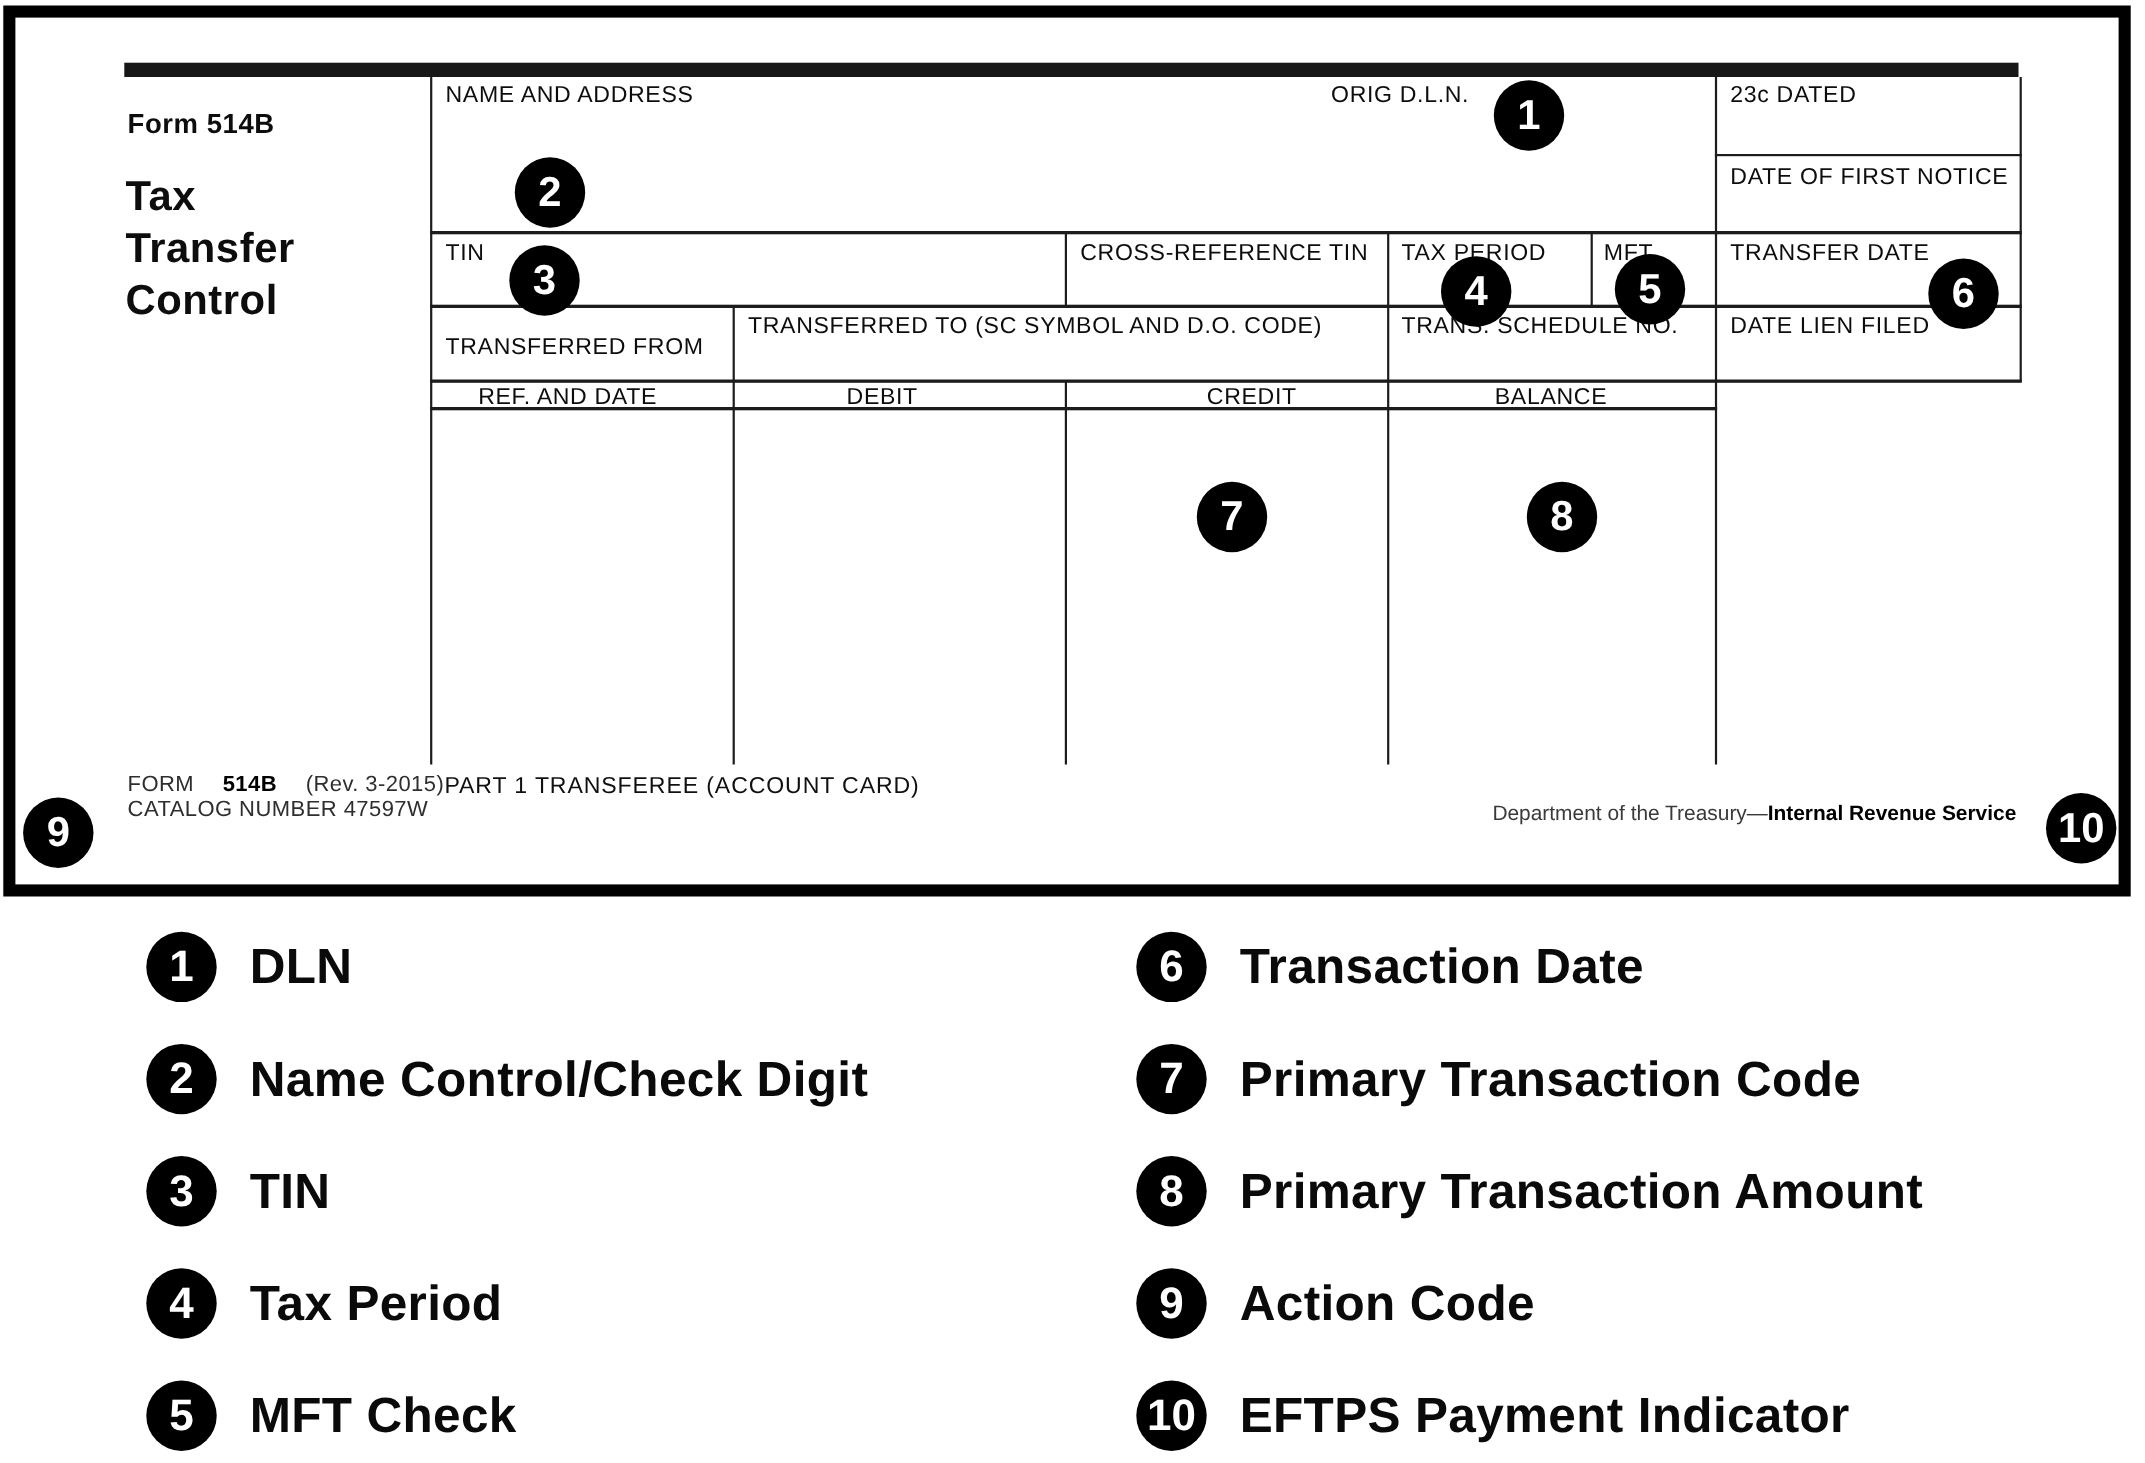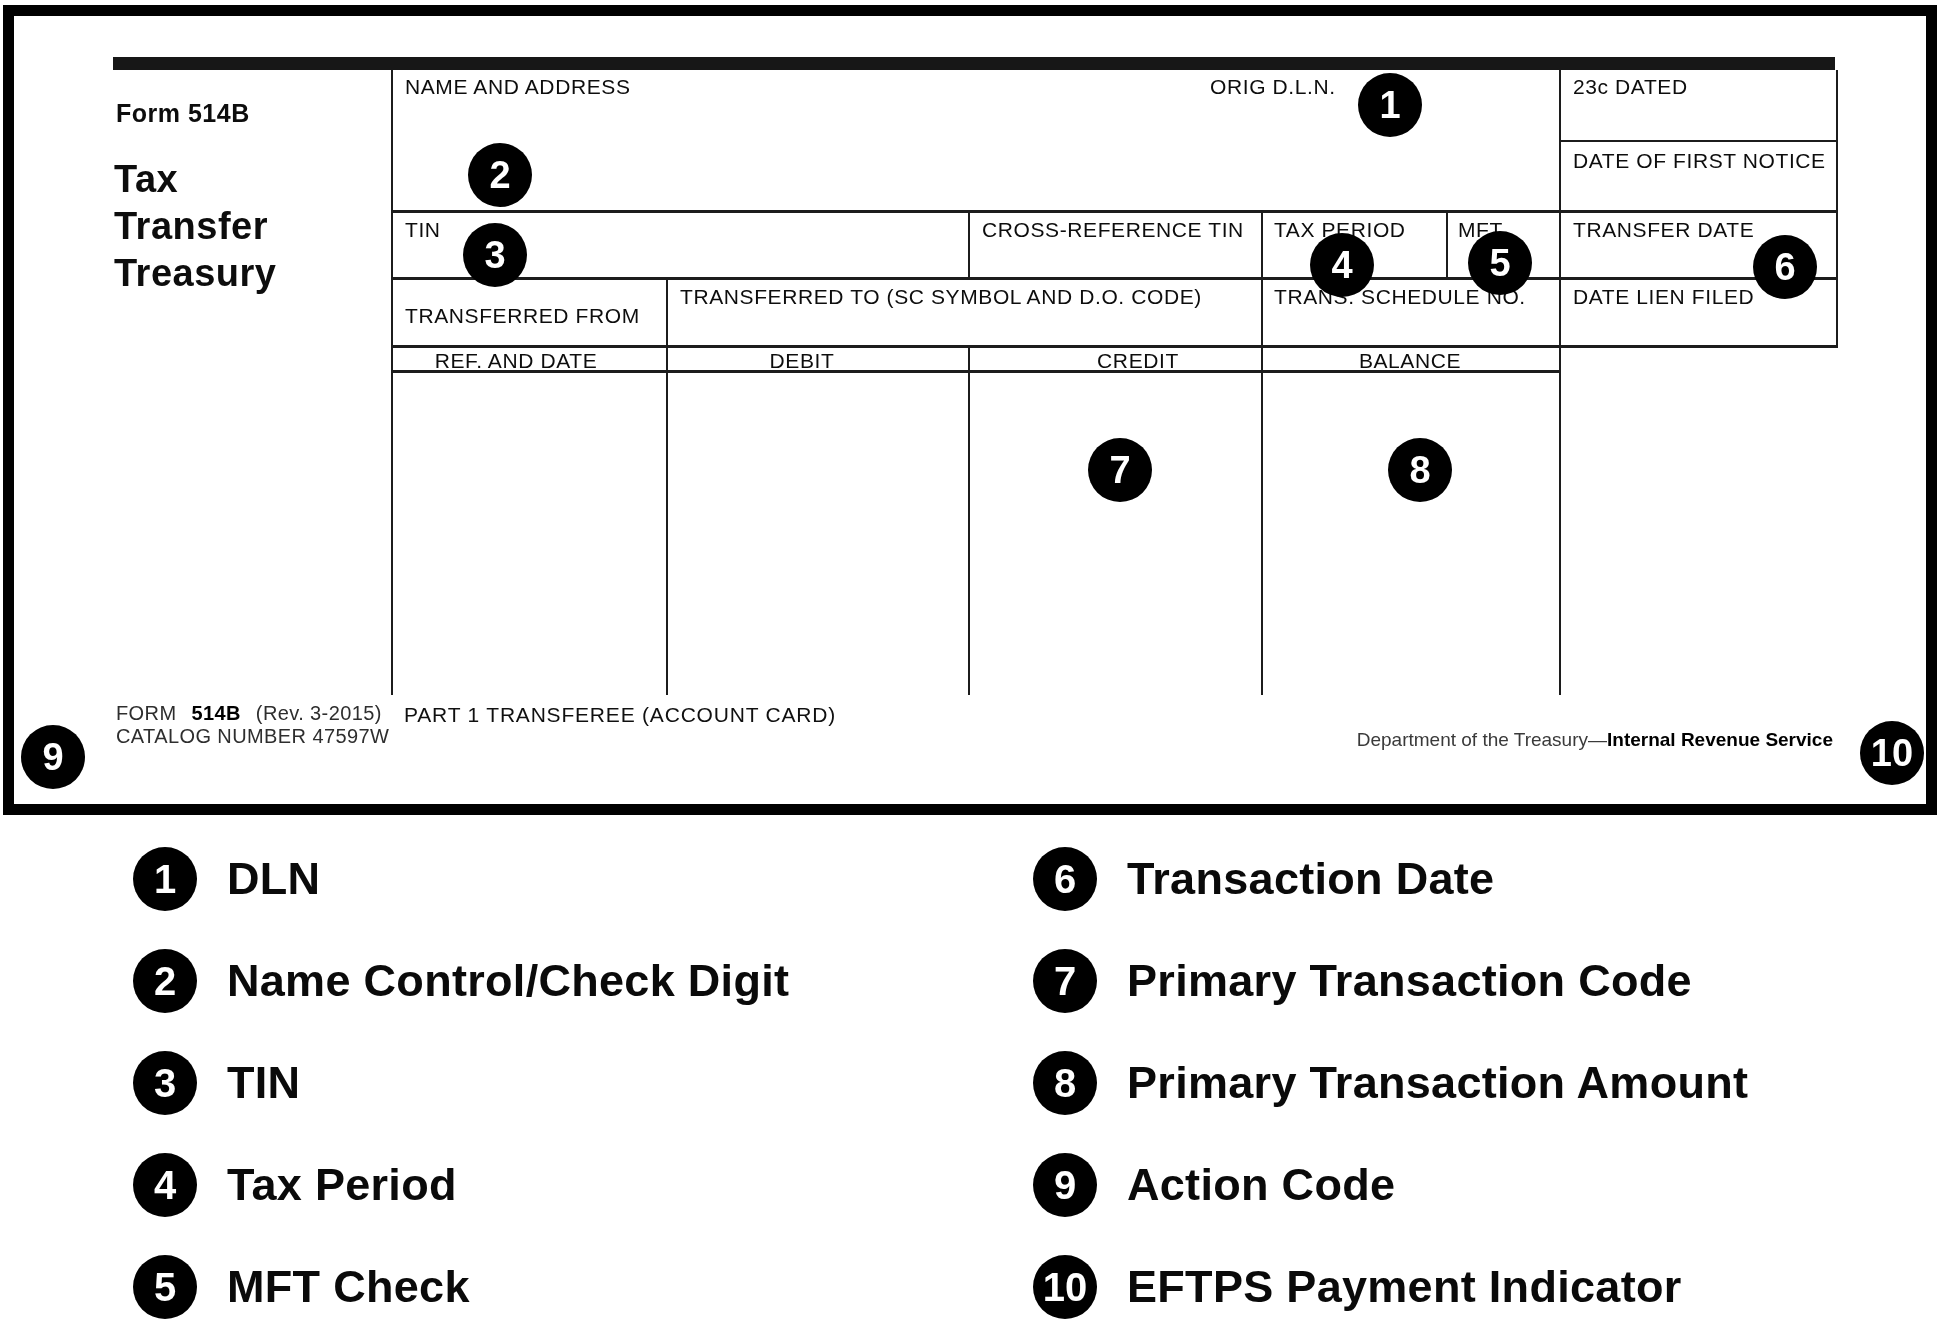--- a/index.html
+++ b/index.html
@@ -49,21 +49,21 @@
 
 <div class="page">
 
   <div class="frame"></div>
   <div class="bar"></div>
 
   <div class="formno">Form 514B</div>
   <div class="bigtitle">
     <div>Tax</div>
     <div>Transfer</div>
-    <div>Treasury</div>
+    <div>Control</div>
   </div>
 
   <div class="vl" style="left:391px;top:70px;height:625px;"></div>
   <div class="vl" style="left:666px;top:279px;height:416px;"></div>
   <div class="vl" style="left:968px;top:210px;height:69px;"></div>
   <div class="vl" style="left:968px;top:346px;height:349px;"></div>
   <div class="vl" style="left:1261px;top:210px;height:485px;"></div>
   <div class="vl" style="left:1446px;top:210px;height:69px;"></div>
   <div class="vl" style="left:1559px;top:70px;height:625px;"></div>
   <div class="vl" style="left:1836px;top:70px;height:277px;"></div>
@@ -99,21 +99,21 @@
   <div class="co" style="left:1310px;top:233px;">4</div>
   <div class="co" style="left:1468px;top:231px;">5</div>
   <div class="co" style="left:1753px;top:235px;">6</div>
   <div class="co" style="left:1088px;top:438px;">7</div>
   <div class="co" style="left:1388px;top:438px;">8</div>
   <div class="co" style="left:21px;top:725px;">9</div>
   <div class="co" style="left:1860px;top:721px;">10</div>
 
   <div class="ft-small" style="left:116px;top:703px;">
     <span>FORM</span>
-    <span class="bold-ink" style="margin:0 9px;">514B</span>
+    <span class="bold-ink" style="margin:0 20px;">514B</span>
     <span>(Rev. 3-2015)</span>
   </div>
   <div class="ft-small" style="left:116px;top:726px;">CATALOG NUMBER 47597W</div>
   <div class="ft-part">PART 1 TRANSFEREE (ACCOUNT CARD)</div>
   <div class="ft-dept">
     <span>Department of the Treasury—</span><b>Internal Revenue Service</b>
   </div>
 
   <div class="li" style="left:133px;top:846px;">
     <span class="lc">1</span>

